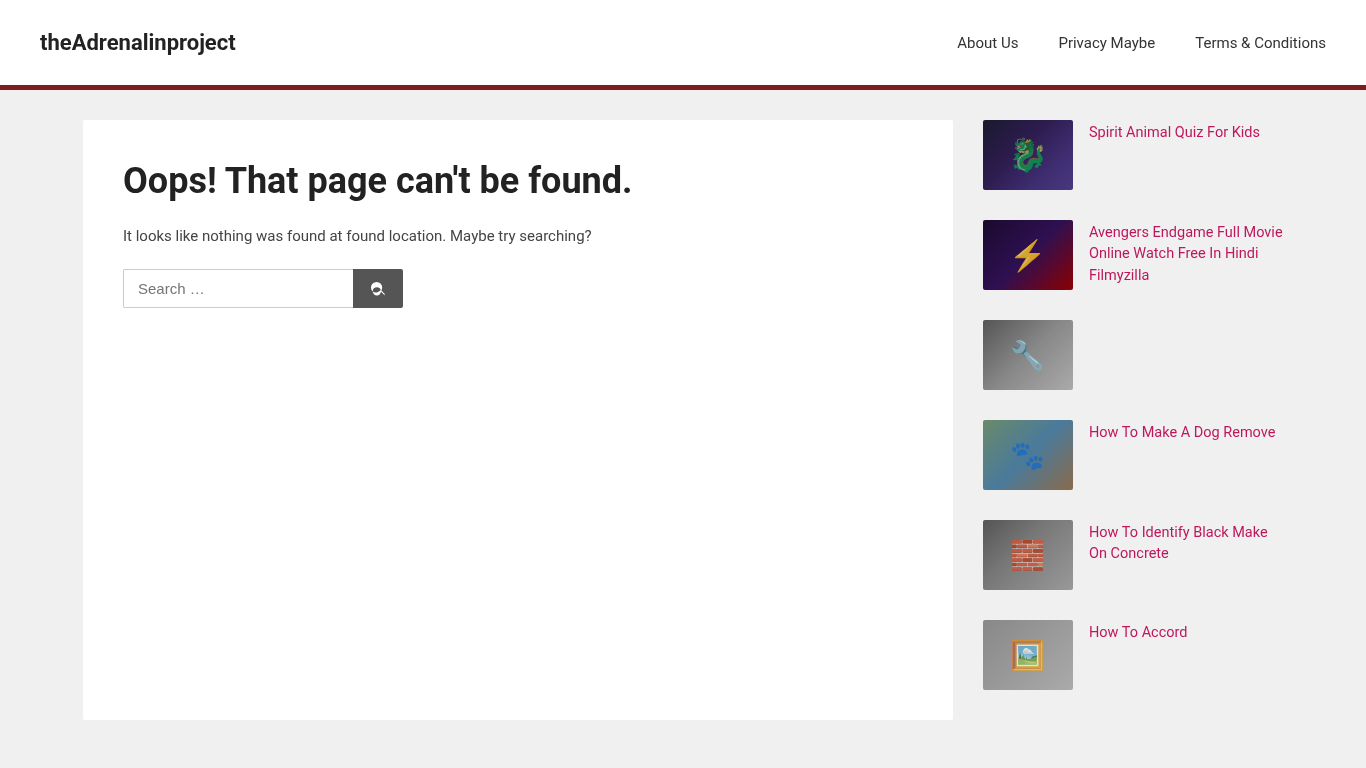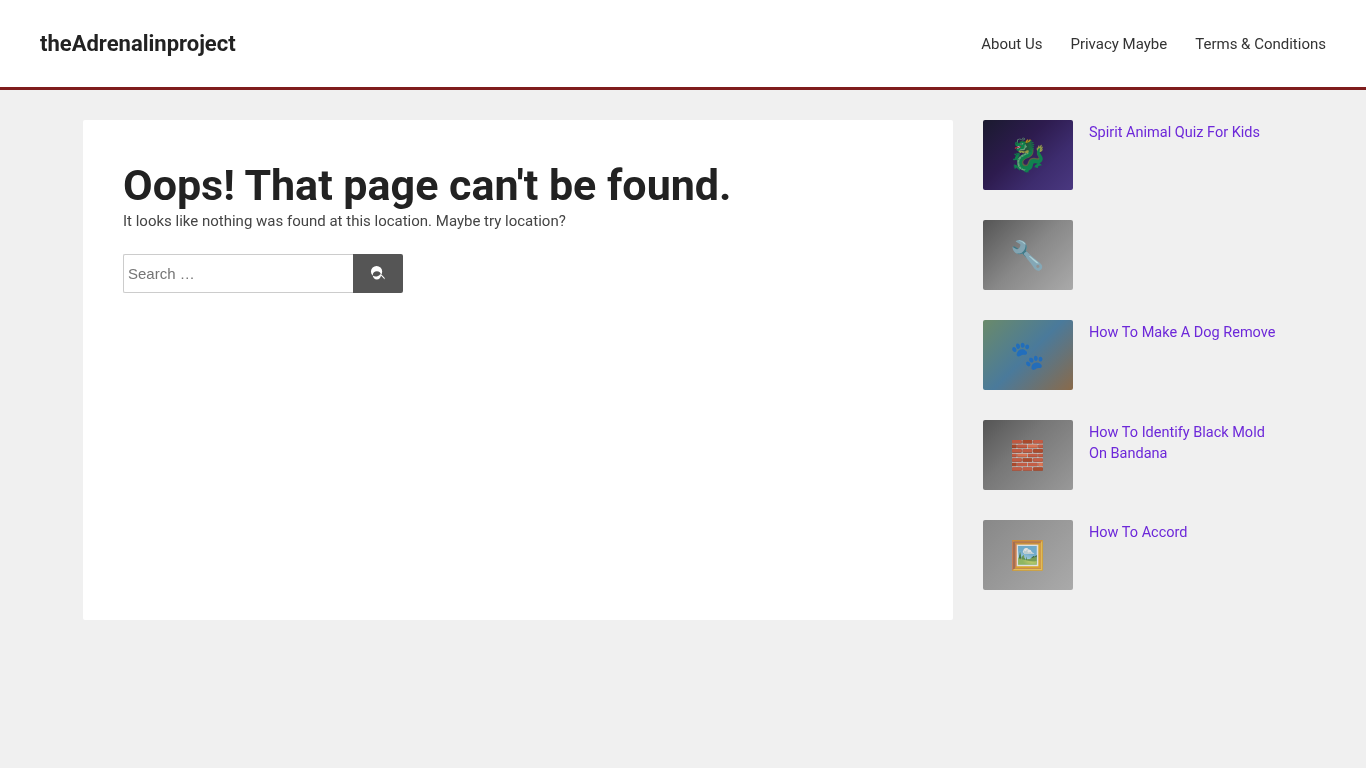--- a/index.html
+++ b/index.html
@@ -11,38 +11,38 @@
     body {
       font-family: -apple-system, BlinkMacSystemFont, 'Segoe UI', Roboto, sans-serif;
       background-color: #f0f0f0;
       color: #333;
       font-size: 16px;
     }
 
     
     .site-header {
       background: #fff;
-      border-bottom: 3px solid #7f1d1d;
+      border-bottom: 5px solid #7f1d1d;
       padding: 0 40px;
       display: flex;
       align-items: center;
       justify-content: space-between;
       height: 90px;
     }
 
     .site-title {
       font-size: 22px;
       font-weight: 700;
       color: #222;
       text-decoration: none;
     }
 
     .site-nav {
       display: flex;
-      gap: 28px;
+      gap: 40px;
       align-items: center;
     }
 
     .site-nav a {
       color: #333;
       text-decoration: none;
       font-size: 15px;
     }
 
     
@@ -56,39 +56,40 @@
 
     
     .content-area {
       flex: 1;
       background: #fff;
       padding: 40px 40px;
       border-radius: 2px;
     }
 
     .error-title {
-      font-size: 43px;
+      font-size: 36px;
       font-weight: 700;
       color: #222;
+      margin-bottom: 24px;
       line-height: 1.2;
     }
 
     .error-description {
       font-size: 15px;
       color: #444;
       margin-bottom: 24px;
     }
 
     .search-form {
       display: flex;
       gap: 0;
     }
 
     .search-input {
-      padding: 10px 4px;
+      padding: 10px 14px;
       font-size: 15px;
       border: 1px solid #ccc;
       border-right: none;
       border-radius: 2px 0 0 2px;
       width: 230px;
       outline: none;
       color: #999;
     }
 
     .search-button {
@@ -206,21 +207,21 @@
       justify-content: center;
     }
 
     .thumb-remove::after {
       content: '🖼️';
       font-size: 28px;
       opacity: 0.7;
     }
 
     .sidebar-link {
-      color: #6d28d9;
+      color: #be185d;
       text-decoration: none;
       font-size: 14.5px;
       line-height: 1.4;
       font-weight: 400;
     }
 
     .sidebar-text {
       flex: 1;
       padding-top: 2px;
     }
@@ -234,56 +235,62 @@
     <a class="nav-link" href="#">About Us</a>
     <a class="nav-link" href="#">Privacy Maybe</a>
     <a class="nav-link" href="#">Terms &amp; Conditions</a>
   </nav>
 </header>
 
 <div class="main-wrapper">
 
   <main class="content-area">
     <h1 class="error-title">Oops! That page can't be found.</h1>
-    <p class="error-description">It looks like nothing was found at this location. Maybe try location?</p>
+    <p class="error-description">It looks like nothing was found at found location. Maybe try searching?</p>
     <form class="search-form">
       <input class="search-input" type="text" placeholder="Search …" style="">
       <button class="search-button" type="submit">
         <svg class="search-icon-svg" viewBox="0 0 24 24" xmlns="http://www.w3.org/2000/svg">
           <path d="M21 20.5l-5.4-5.4A7.5 7.5 0 1 0 4.5 15a7.5 7.5 0 0 0 11.1-1.9L21 18.5l-.5 2zm-16-5.5a5.5 5.5 0 1 1 5.5 5.5A5.5 5.5 0 0 1 5 15z"></path>
         </svg>
       </button>
     </form>
   </main>
 
   <aside class="sidebar">
 
     <div class="sidebar-item">
       <div class="sidebar-thumb thumb-spirit"></div>
       <div class="sidebar-text">
         <a class="sidebar-link" href="#">Spirit Animal Quiz For Kids</a>
       </div>
     </div>
 
+    <div class="sidebar-item">
+      <div class="sidebar-thumb thumb-avengers"></div>
+      <div class="sidebar-text">
+        <a class="sidebar-link" href="#">Avengers Endgame Full Movie Online Watch Free In Hindi Filmyzilla</a>
+      </div>
+    </div>
 
     <div class="sidebar-item">
       <div class="sidebar-thumb thumb-honda"></div>
     </div>
 
     <div class="sidebar-item">
       <div class="sidebar-thumb thumb-dog"></div>
       <div class="sidebar-text">
         <a class="sidebar-link" href="#">How To Make A Dog Remove</a>
       </div>
     </div>
 
     <div class="sidebar-item">
       <div class="sidebar-thumb thumb-mold"></div>
       <div class="sidebar-text">
-        <a class="sidebar-link" href="#">How To Identify Black Mold On Bandana</a>
+        <a class="sidebar-link" href="#">How To Identify Black Make On Concrete</a>
       </div>
     </div>
 
     <div class="sidebar-item">
       <div class="sidebar-thumb thumb-remove"></div>
       <div class="sidebar-text">
         <a class="sidebar-link" href="#">How To Accord</a>
       </div>
     </div>
 

